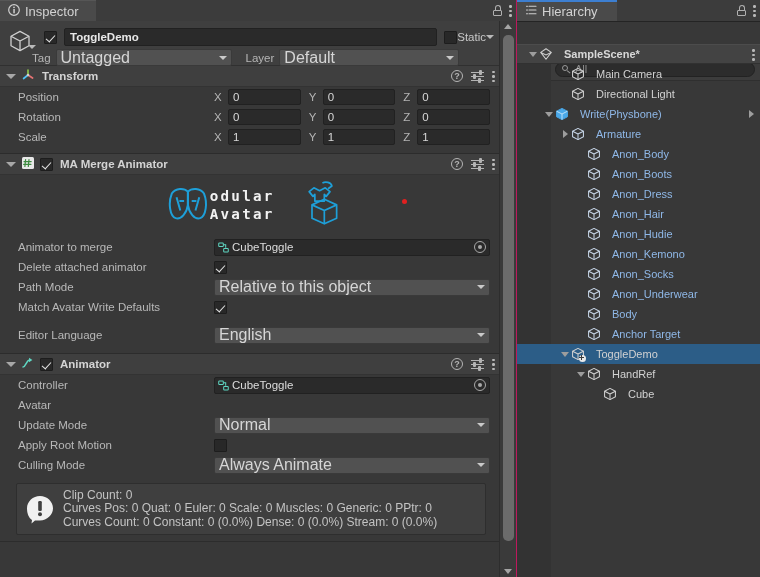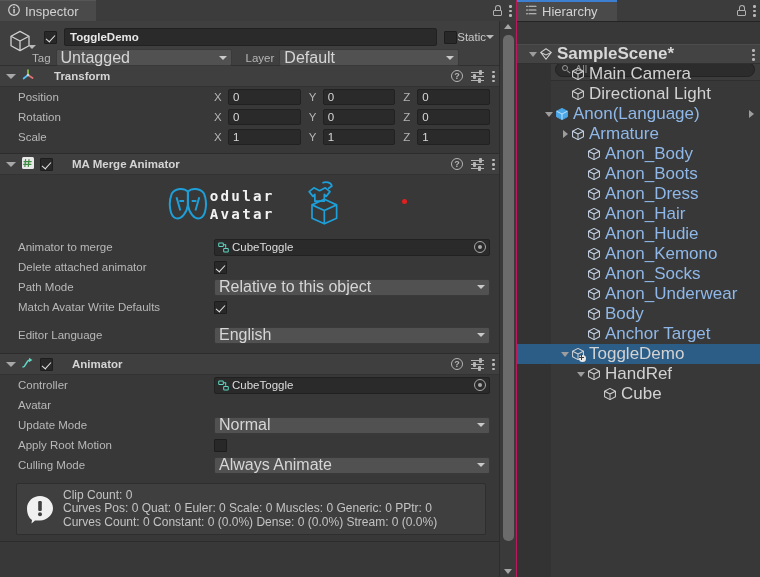--- a/index.html
+++ b/index.html
@@ -93,21 +93,21 @@
   
   .comp{border-bottom:1px solid #2c2c2c;background:#383838;}
   .comp-head{
     height:20px;background:#3f3f3f;display:flex;align-items:center;
     padding:0 4px 0 6px;border-bottom:1px solid #333;position:relative;
   }
   .foldout{
     width:0;height:0;border-left:5px solid transparent;border-right:5px solid transparent;
     border-top:5.5px solid #a8a8a8;margin-right:5px;flex:0 0 auto;
   }
-  .comp-title{font-weight:bold;color:#d4d4d4;font-size:11.5px;margin-left:19px;}
+  .comp-title{font-weight:bold;color:#d4d4d4;font-size:11.5px;margin-left:7px;}
   .comp-head-icons{position:absolute;right:5px;top:0;height:20px;display:flex;align-items:center;gap:8px;}
   .qmark{
     width:12px;height:12px;border-radius:50%;border:1.3px solid #b4b4b4;
     color:#b4b4b4;font-size:9px;line-height:10px;text-align:center;font-weight:bold;box-sizing:border-box;
   }
   .presets{width:13px;height:12px;position:relative;}
   .presets i{position:absolute;left:0;width:13px;height:1.4px;background:#b4b4b4;}
   .presets i:nth-child(1){top:2px}.presets i:nth-child(2){top:6px}.presets i:nth-child(3){top:10px}
   .presets b{position:absolute;width:3px;height:5px;background:#b4b4b4;border-radius:1px;}
   .presets b:nth-child(4){left:8px;top:0px}
@@ -178,21 +178,21 @@
   .mag::before{content:"";position:absolute;left:0;top:0;width:6px;height:6px;border:1.3px solid #9a9a9a;border-radius:50%;box-sizing:border-box;}
   .mag::after{content:"";position:absolute;left:5px;top:5.5px;width:4px;height:1.3px;background:#9a9a9a;transform:rotate(40deg);transform-origin:left center;}
 
   .h-rows{position:absolute;top:44px;left:0;width:244px;}
   .hrow{height:20px;display:flex;align-items:center;position:relative;box-sizing:border-box;}
   .hrow.scene{background:#434343;border-top:1px solid #4c4c4c;border-bottom:1px solid #313131;}
   .hrow.selected{background:#2c5d87;}
   .hrow .tw{width:12px;flex:0 0 auto;display:flex;justify-content:center;align-items:center;}
   .tw .tri-dn{width:0;height:0;border-left:4.5px solid transparent;border-right:4.5px solid transparent;border-top:5px solid #9d9d9d;}
   .tw .tri-rt{width:0;height:0;border-top:4.5px solid transparent;border-bottom:4.5px solid transparent;border-left:5px solid #9d9d9d;}
-  .hrow .ilbl{margin-left:4px;font-size:17px;white-space:nowrap;}
+  .hrow .ilbl{margin-left:11px;font-size:11px;white-space:nowrap;}
   .hrow .hicon{width:14px;height:14px;flex:0 0 auto;position:relative;}
   .c-white{color:#d2d2d2;}
   .c-blue{color:#8fb8e8;}
   .c-bold{font-weight:bold;color:#d8d8d8;}
   .hrow .kebab-r{position:absolute;right:6px;top:3px;}
   .h-gutter{position:absolute;left:0;top:44px;width:34px;bottom:0;background:#333333;}
   .chev-r{position:absolute;right:7px;top:6px;width:0;height:0;
     border-top:4px solid transparent;border-bottom:4px solid transparent;border-left:5px solid #9d9d9d;}
 </style>
 </head>
@@ -596,21 +596,21 @@
         </div>
         <div class="hrow">
           <span style="width:26px;flex:0 0 auto"></span>
           <span class="tw">
             <span class="tri-dn"></span>
           </span>
           <span class="hicon"><svg width="14" height="14" viewBox="0 0 16 16">
   <path d="M8 1.6 14.2 4.8v6.4L8 14.4 1.8 11.2V4.8Z" fill="#4aa8e8" stroke="#4aa8e8" stroke-width="1.1" stroke-linejoin="round"></path>
   <path d="M1.8 4.8 8 8l6.2-3.2M8 8v6.4" fill="none" stroke="#bfe2f8" stroke-width="1.1" stroke-linejoin="round"></path>
             </svg></span>
-          <span class="ilbl c-blue">Anon(Language)</span>
+          <span class="ilbl c-blue">Write(Physbone)</span>
           <span class="chev-r"></span>
         </div>
         <div class="hrow">
           <span style="width:42px;flex:0 0 auto"></span>
           <span class="tw">
             <span class="tri-rt"></span>
           </span>
           <span class="hicon"><svg width="14" height="14" viewBox="0 0 16 16">
   <path d="M8 1.6 14.2 4.8v6.4L8 14.4 1.8 11.2V4.8Z" fill="none" stroke="#c9d8ea" stroke-width="1.15" stroke-linejoin="round"></path>
   <path d="M1.8 4.8 8 8l6.2-3.2M8 8v6.4" fill="none" stroke="#c9d8ea" stroke-width="1.15" stroke-linejoin="round"></path>

